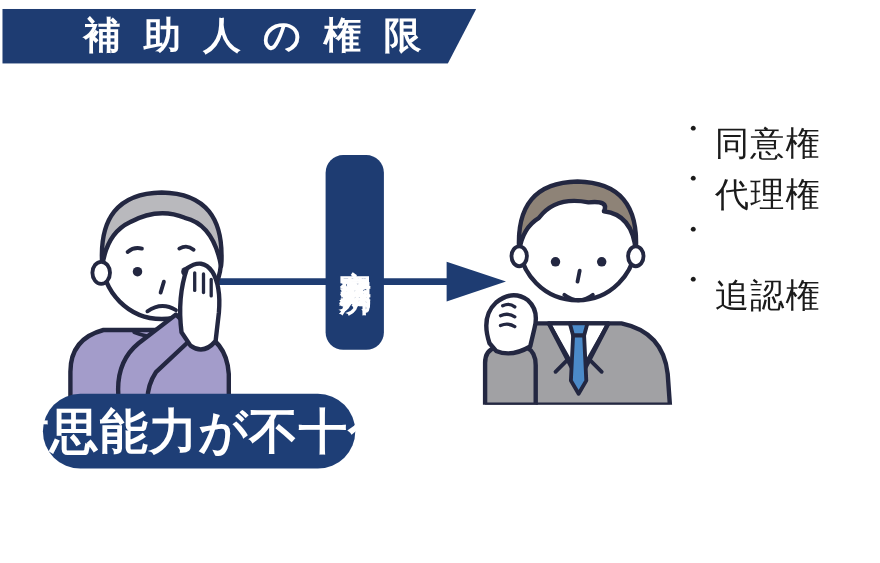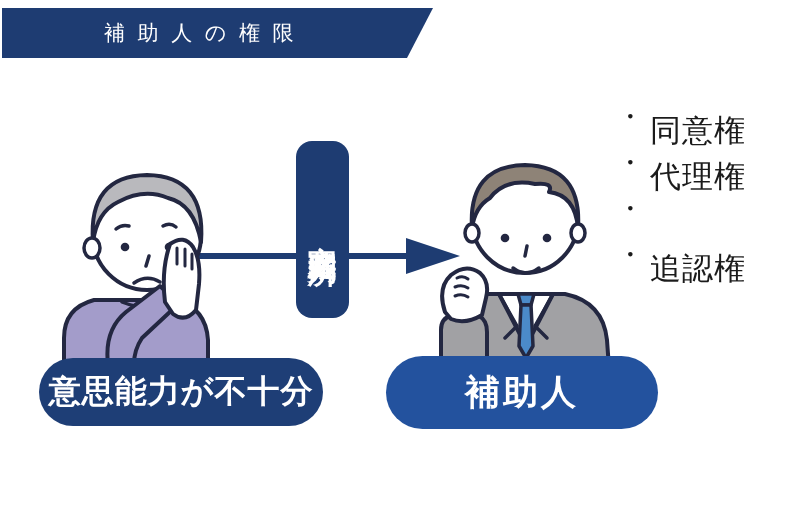--- a/index.html
+++ b/index.html
@@ -11,21 +11,21 @@
   .stage{position:absolute;inset:0;width:800px;height:512px;}
 
   
   .banner{
     position:absolute;left:2px;top:8px;width:431px;height:50px;
     background:#1e3c72;z-index:5;
     clip-path:polygon(0 0,100% 0,calc(100% - 26px) 100%,0 100%);
     display:flex;align-items:center;
   }
   .banner-title{
-    padding-left:102px;color:#ffffff;font-size:21px;font-weight:400;
+    padding-left:74px;color:#ffffff;font-size:34px;font-weight:700;
     letter-spacing:0.6em;white-space:nowrap;
   }
 
   
   .rights{position:absolute;left:616px;top:94px;z-index:2;}
   .rights-row{display:flex;align-items:center;height:46px;color:#1b1b1b;}
   .rights-bullet{font-size:28px;font-weight:500;margin-right:6px;}
   .rights-label{font-size:31px;font-weight:500;letter-spacing:1px;white-space:nowrap;margin-top:28px;}
 
   
@@ -47,21 +47,21 @@
   .person-left{position:absolute;left:50px;top:152px;width:170px;height:212px;z-index:2;}
   .person-right{position:absolute;left:435px;top:150px;width:195px;height:218px;z-index:2;}
 
   
   .pill{
     position:absolute;z-index:4;display:flex;align-items:center;justify-content:center;
     color:#ffffff;font-weight:700;white-space:nowrap;
   }
   .pill-left{
     left:39px;top:358px;width:284px;height:68px;border-radius:34px;
-    background:#1e3e76;font-size:32px;letter-spacing:1px;
+    background:#1e3e76;font-size:44px;letter-spacing:1px;
   }
   .pill-right{
     left:386px;top:356px;width:272px;height:73px;border-radius:37px;
     background:#23529e;font-size:35px;letter-spacing:3px;
   }
 </style>
 </head>
 <body>
 
 <div class="stage">
@@ -162,17 +162,14 @@
     </div>
     <div class="rights-row">
       <span class="rights-bullet">・</span>
       <span class="rights-label">追認権</span>
     </div>
   </div>
 
   <div class="pill pill-left">
     <span>意思能力が不十分</span>
   </div>
-  <div class="pill pill-right">
-    <span>補助人</span>
-  </div>
 
 </div>
 
 </body></html>

